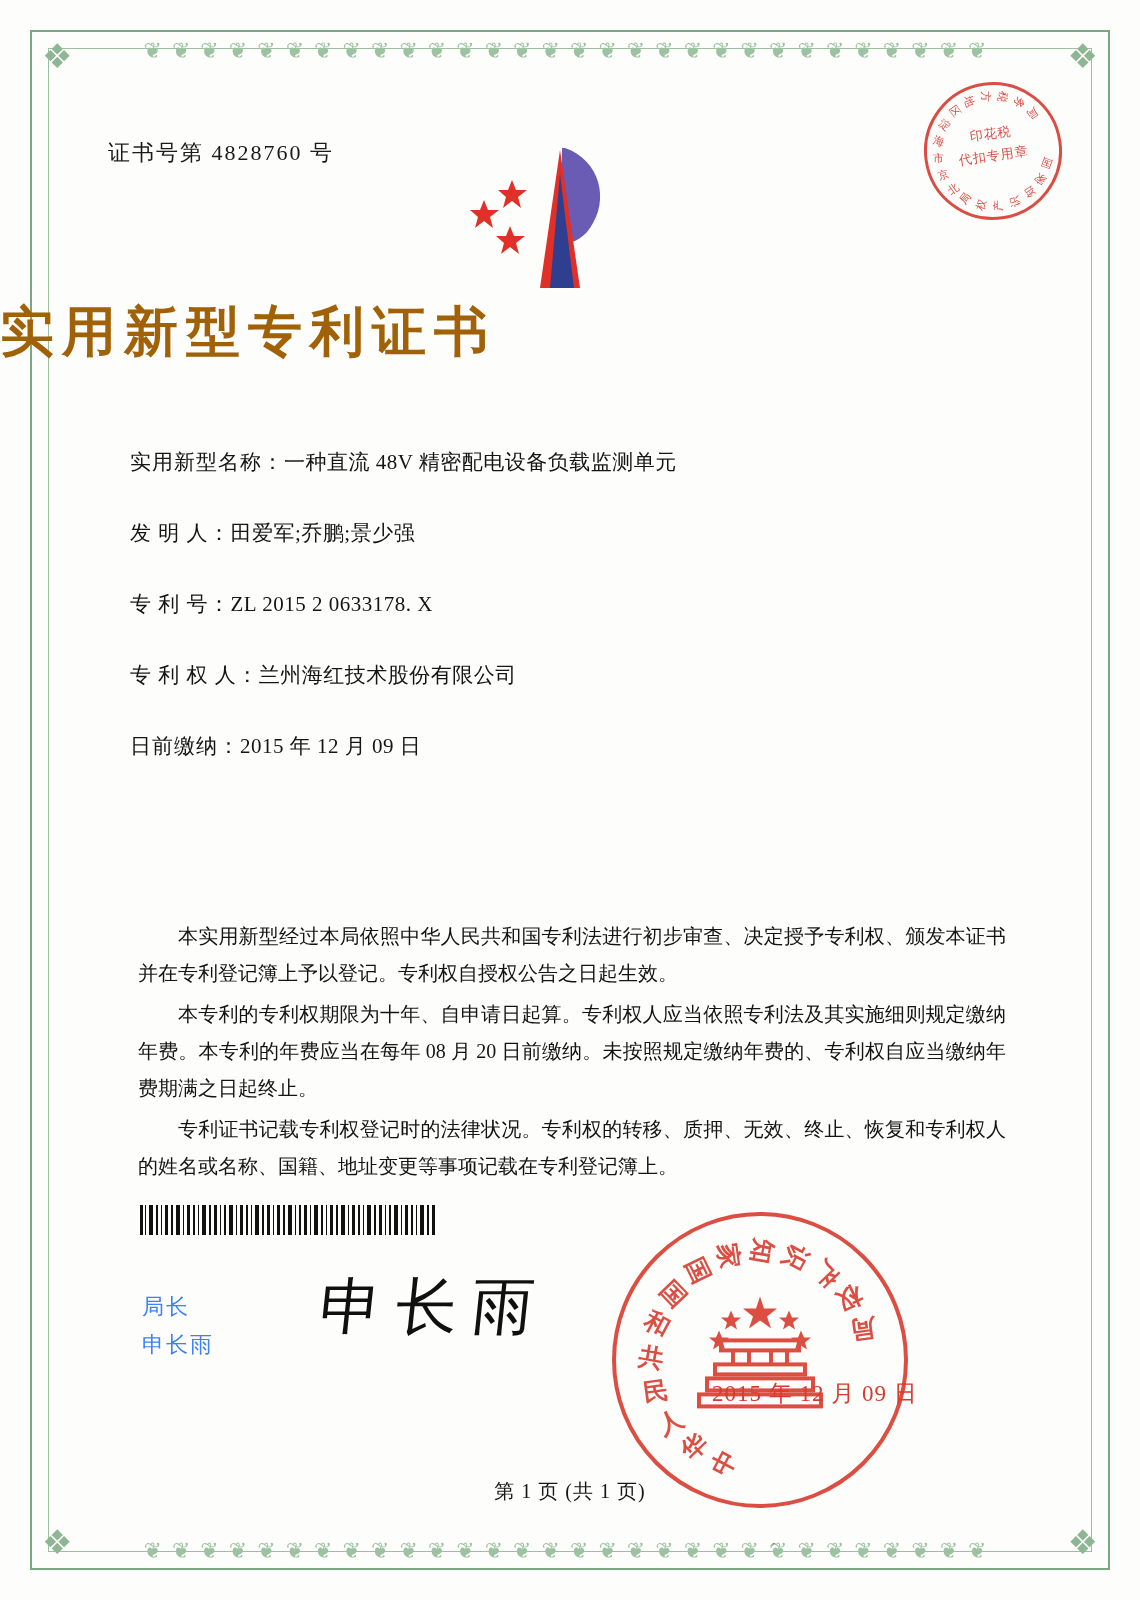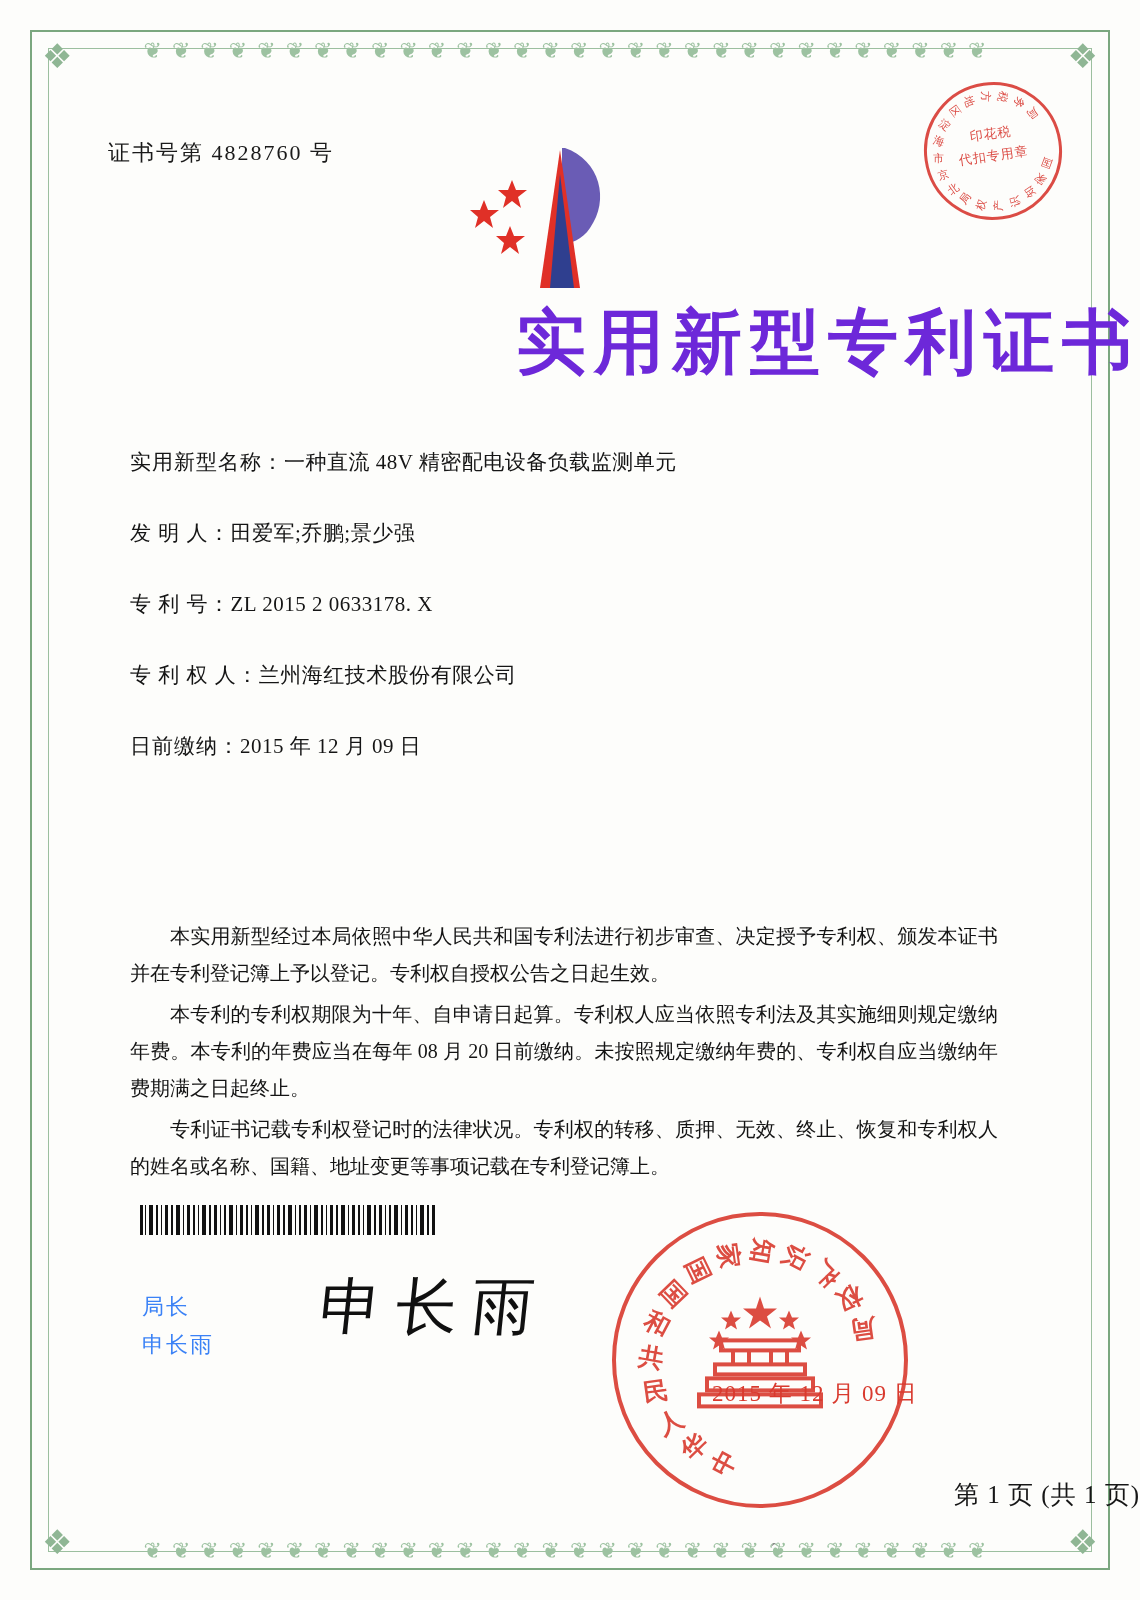--- a/index.html
+++ b/index.html
@@ -108,25 +108,25 @@
     line-height: 17px;
     letter-spacing: 1px;
   }
 
   
   .title {
     position: absolute;
     left: 0;
     right: 0;
     top: 296px;
-    text-align: right;
-    font-size: 70px;
+    text-align: left;
+    font-size: 54px;
     font-weight: bold;
     letter-spacing: 8px;
-    color: #6d28d9;
+    color: #a16207;
     font-family: "DejaVu Serif", "Liberation Serif", serif;
   }
 
   
   .fields {
     position: absolute;
     left: 130px;
     top: 448px;
     width: 880px;
   }
@@ -137,21 +137,21 @@
     white-space: nowrap;
     letter-spacing: 0.5px;
     font-family: Liberation Serif, serif;
   }
   .field .lbl { letter-spacing: 1px; }
   .field .val { letter-spacing: 0.5px; }
 
   
   .paras {
     position: absolute;
-    left: 130px;
+    left: 138px;
     top: 918px;
     width: 868px;
     font-size: 20px;
     line-height: 37px;
     color: #141414;
     text-align: justify;
   }
   .paras p {
     margin: 0 0 4px 0;
     text-indent: 40px;
@@ -230,22 +230,22 @@
     letter-spacing: 1px;
     white-space: nowrap;
   }
 
   
   .footer {
     position: absolute;
     left: 0;
     right: 0;
     top: 1478px;
-    text-align: right;
-    font-size: 25px;
+    text-align: center;
+    font-size: 20px;
     color: #161616;
     letter-spacing: 1px;
   }
   .stray {
     position: absolute;
     left: 770px;
     top: 1540px;
     font-size: 20px;
     color: #888;
   }

